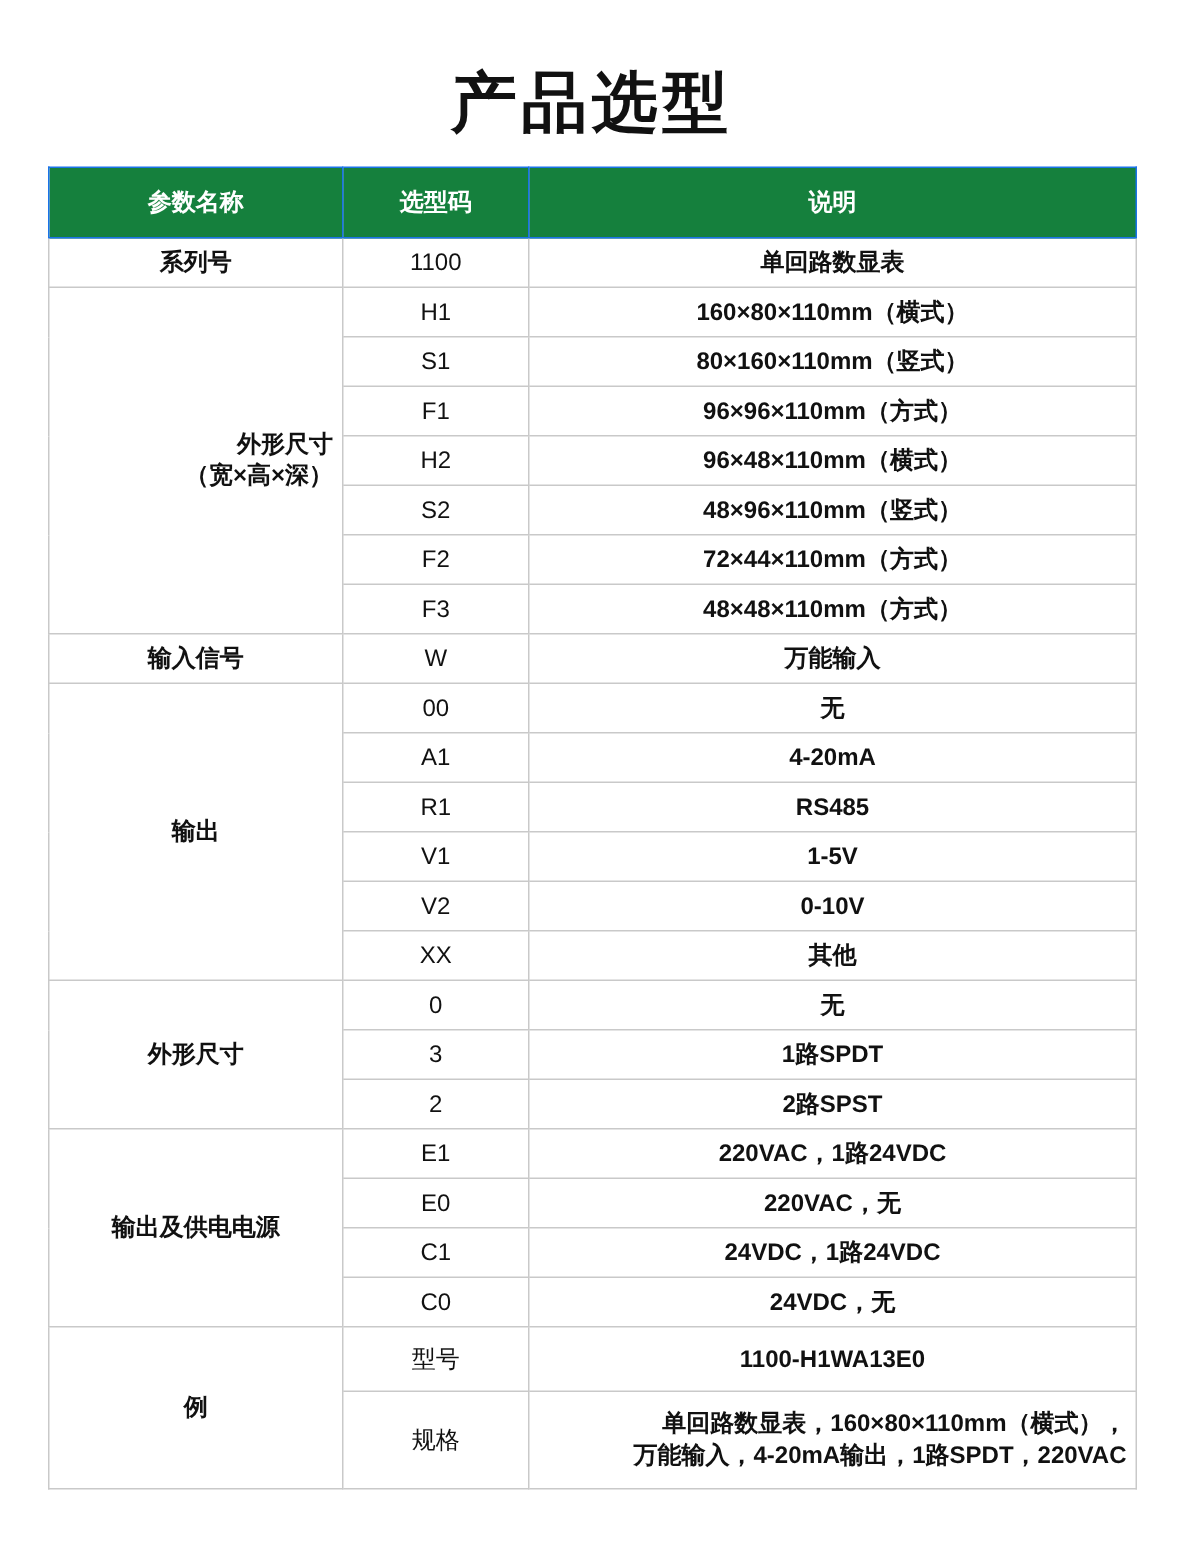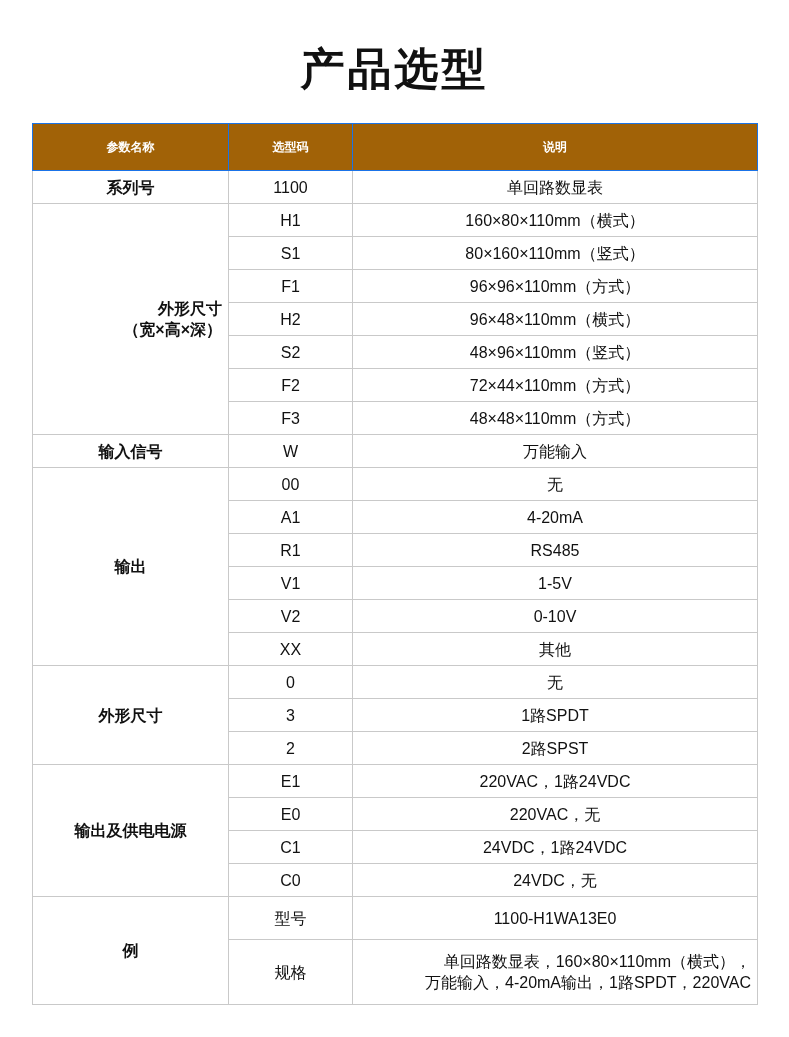--- a/index.html
+++ b/index.html
@@ -21,21 +21,21 @@
     box-sizing: border-box;
     padding: 0 32px;
   }
   .title {
     text-align: center;
     font-size: 44px;
     font-weight: bold;
     letter-spacing: 3px;
     color: #111111;
     padding-top: 45px;
-    padding-bottom: 30px;
+    padding-bottom: 18px;
     line-height: 1.1;
   }
   table.spec {
     width: 725px;
     border-collapse: collapse;
     table-layout: fixed;
     font-size: 15px;
   }
   table.spec col.c1 { width: 196px; }
   table.spec col.c2 { width: 124px; }
@@ -43,36 +43,37 @@
 
   table.spec th, table.spec td {
     border: 1px solid #c9c9c9;
     text-align: center;
     vertical-align: middle;
     padding: 0 6px;
     height: 32px;
     line-height: 1.35;
   }
   table.spec thead th {
-    background: #a16207;
+    background: #15803d;
     color: #ffffff;
     font-weight: bold;
-    font-size: 12px;
+    font-size: 16px;
     height: 46px;
     border: 1px solid #1a73e8;
   }
   td.label {
     font-weight: bold;
     font-size: 16px;
   }
   td.code {
     font-size: 16px;
   }
   td.desc {
     font-size: 16px;
+    font-weight: bold;
   }
   td.multiline {
     line-height: 1.5;
     padding-top: 4px;
     padding-bottom: 4px;
   }
   .nowrap-line { display: block; white-space: nowrap; text-align: right; }
 </style>
 </head>
 <body>

